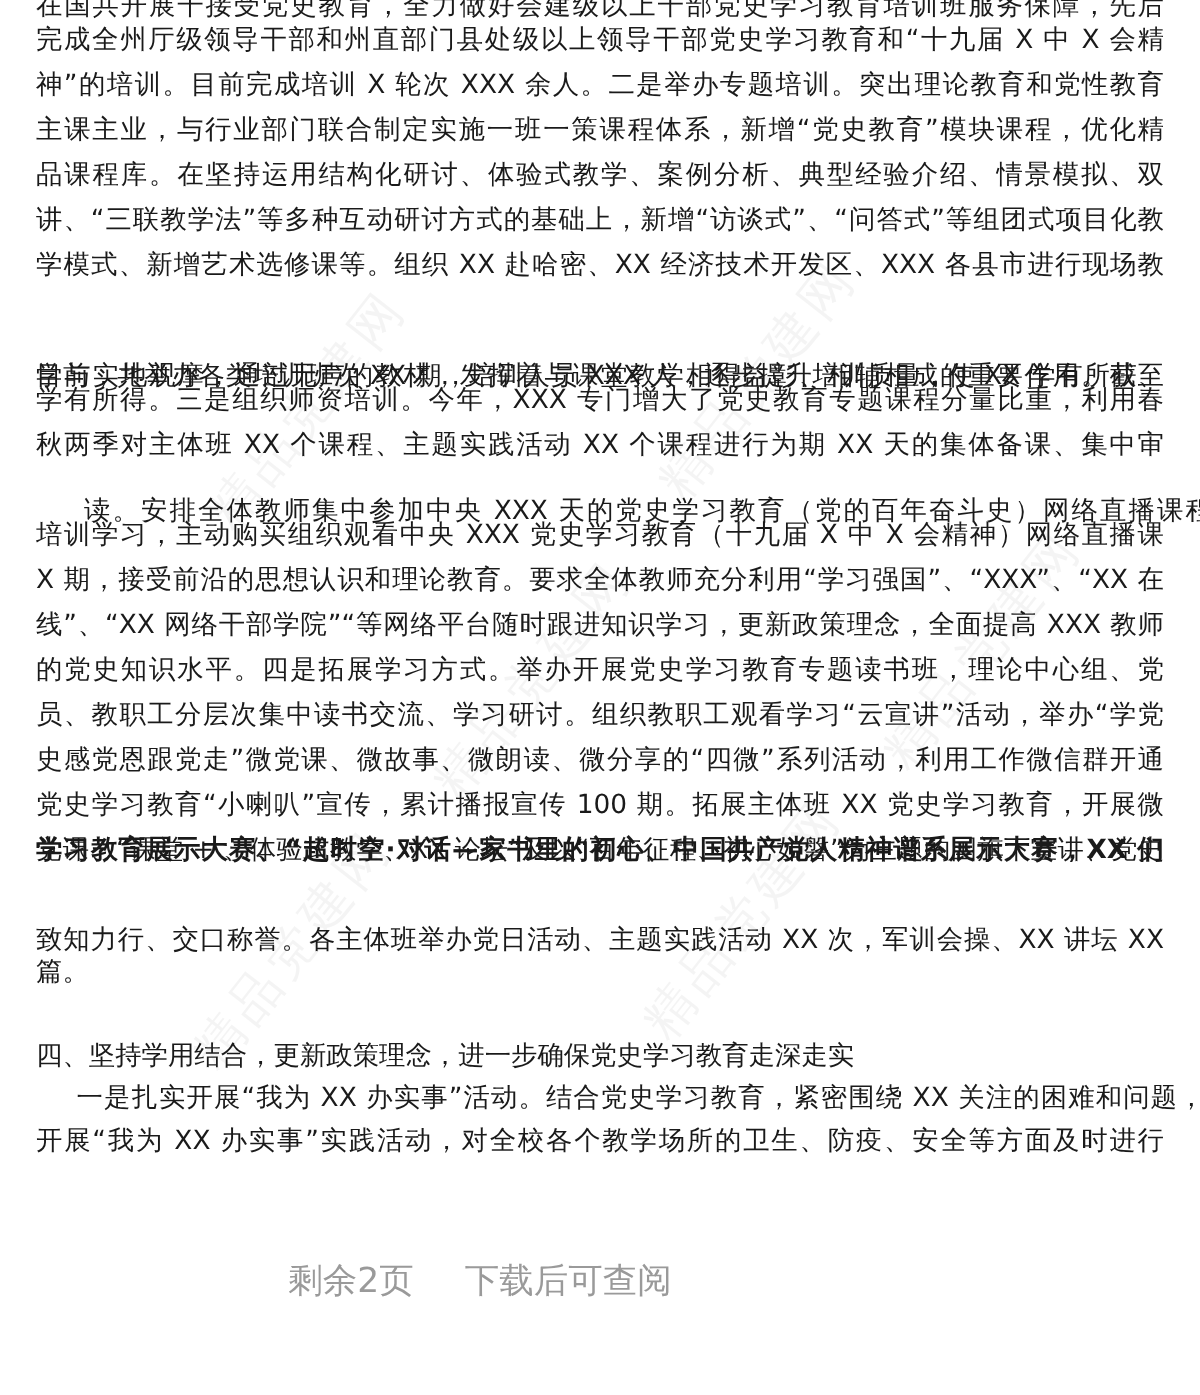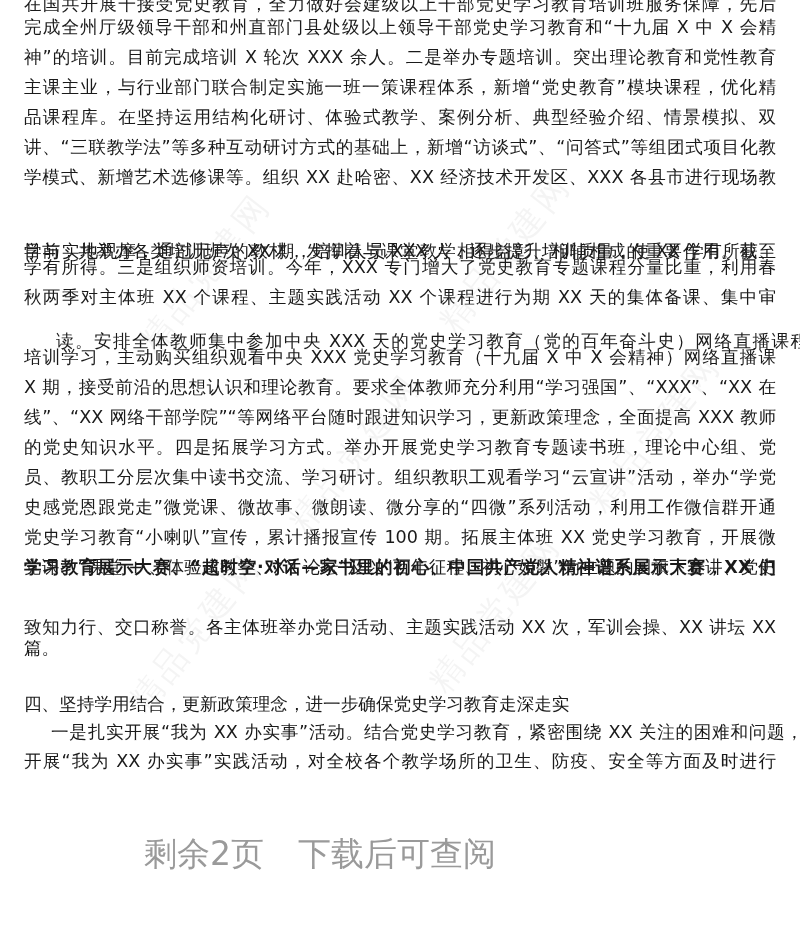--- a/index.html
+++ b/index.html
@@ -46,21 +46,21 @@
       white-space: nowrap;
       pointer-events: none;
       letter-spacing: 4px;
     }
     .more {
       position: absolute;
       left: 0;
       top: 833px;
       width: 640px;
       text-align: center;
-      font-size: 33px;
+      font-size: 23px;
       color: #9a9a9a;
       line-height: 42px;
       word-spacing: 0;
     }
     .more span + span {
       margin-left: 34px;
     }
   </style>
 </head>
 <body>

